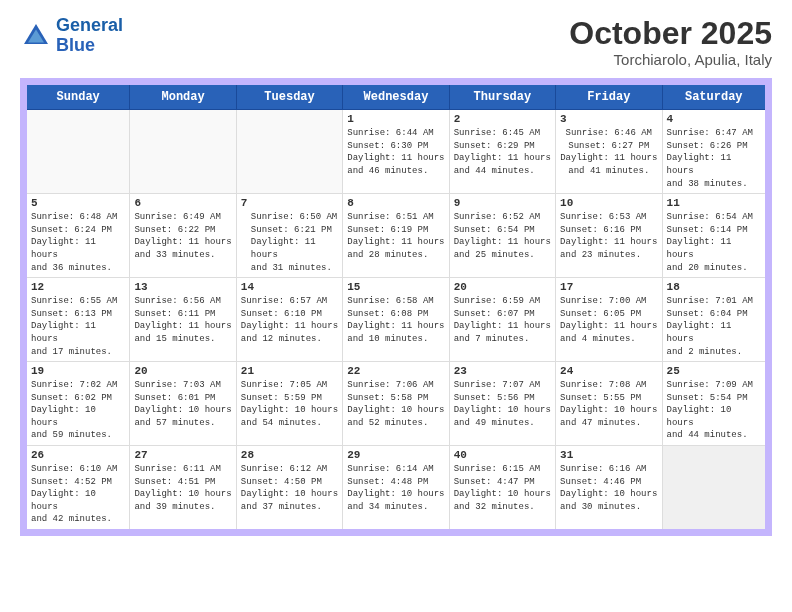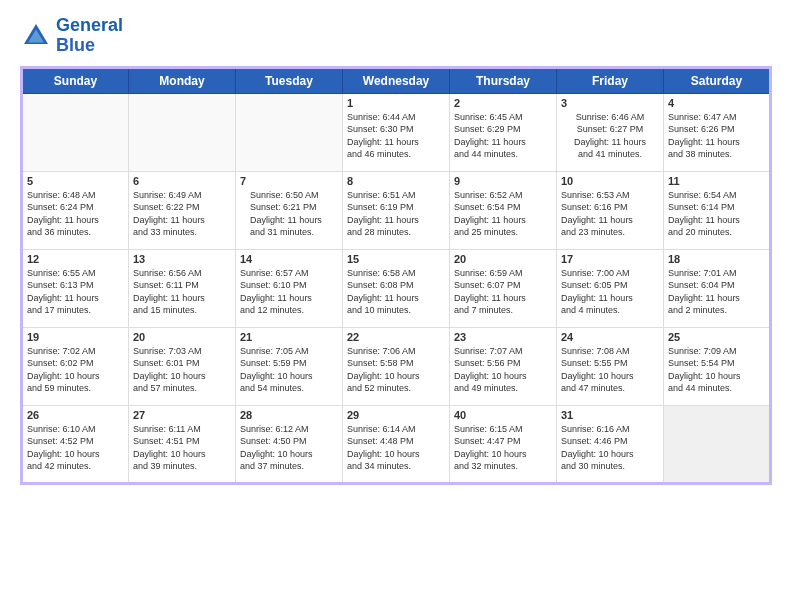--- a/index.html
+++ b/index.html
@@ -49,24 +49,25 @@
       font-weight: bold;
       color: #333;
       line-height: 1.1;
     }
     .location-title {
       font-size: 15px;
       color: #555;
     }
     .calendar {
       flex: 1;
-      border: 3px solid #c4b5fd;
+      border: 7px solid #c4b5fd;
       border-collapse: collapse;
       width: 100%;
       table-layout: fixed;
+      font-family: Liberation Mono, monospace;
     }
     .calendar th {
       background-color: #2962b8;
       color: #fff;
       font-size: 12px;
       font-weight: bold;
       text-align: center;
       padding: 5px 3px;
       border: 1px solid #1a4a9a;
     }
@@ -104,20 +105,24 @@
     <div class="logo">
       <svg class="logo-icon" viewBox="0 0 40 40">
         <polygon points="20,5 35,30 5,30" fill="#2962b8"></polygon>
         <polygon points="20,12 30,28 10,28" fill="#5b9bd5"></polygon>
       </svg>
       <div class="logo-text">
         <div><span>General</span></div>
         <div><span style="color:#2962b8;font-weight:bold;">Blue</span></div>
       </div>
     </div>
+    <div class="title-block">
+      <div class="month-title">October 2025</div>
+      <div class="location-title">Torchiarolo, Apulia, Italy</div>
+    </div>
   </div>
 
   <table class="calendar">
     <thead>
       <tr>
 
       <th>Sunday</th>
           <th>Monday</th>
           <th>Tuesday</th>
           <th>Wednesday</th>

